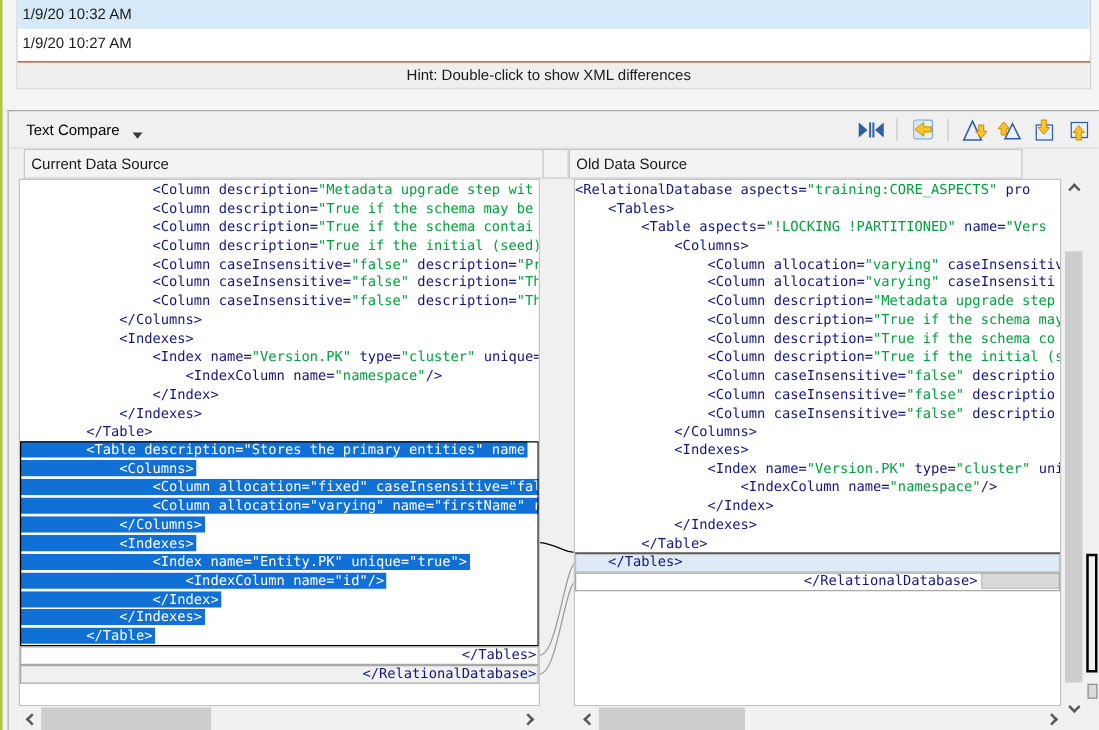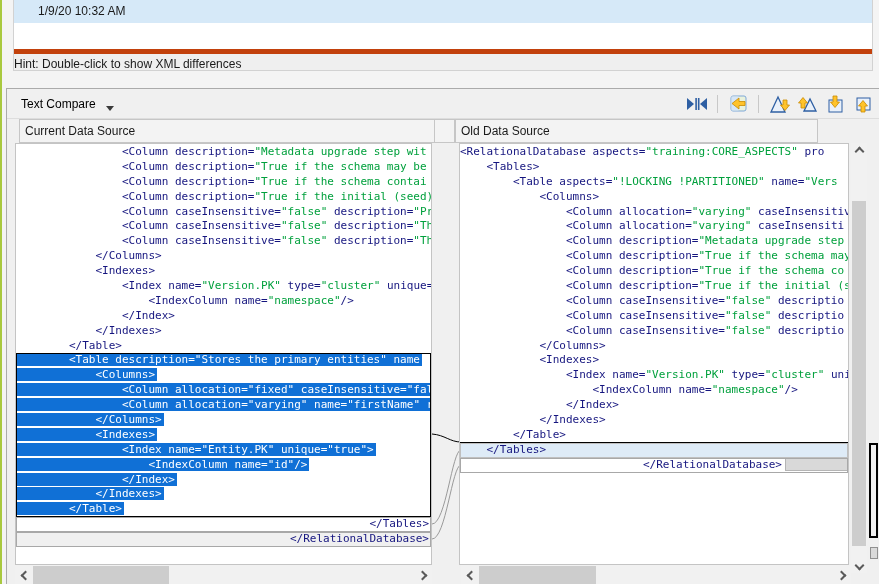--- a/index.html
+++ b/index.html
@@ -7,24 +7,24 @@
               font-family:"Liberation Sans", sans-serif; font-size:12px; color:#1a1a1a; }
   .abs { position:absolute; }
   #root { position:relative; width:879px; height:584px; }
 
   
   #green-strip { left:0; top:0; width:2px; height:584px; background:#A9C93F; }
 
   
   #history { left:13px; top:0; width:860px; height:71px; background:#fff;
              border:1px solid #D2D2D2; border-top:none; }
-  .hrow { height:23px; line-height:23px; padding-left:24px; white-space:nowrap; }
+  .hrow { height:23px; line-height:23px; padding-left:4px; white-space:nowrap; }
   .hrow.selected { background:#D6E9F8; }
   #hint-bar { position:absolute; left:0; right:0; bottom:0; height:21px; background:#EFEFEF;
-              border-top:5px solid #c2410c; text-align:left; line-height:20px; padding-right:8px; }
+              border-top:1px solid #c2410c; text-align:center; line-height:20px; padding-right:8px; }
 
   
   #editor { left:6px; top:88px; width:873px; height:496px; background:#F0F0F0;
             border:1px solid #ABABAB; border-right:none; border-bottom:none; }
   #toolbar { left:0; top:0; width:100%; height:30px; display:flex; align-items:center;
              border-bottom:1px solid #DDD; }
   #mode-button { display:flex; align-items:flex-end; gap:10px; margin-left:8px; padding:3px 6px;
                  background:transparent; border:none; font:12px "Liberation Sans", sans-serif; cursor:default; }
   .caret-down { width:0; height:0; border-left:4px solid transparent; border-right:4px solid transparent;
                 border-top:5px solid #3a3a3a; display:inline-block; }
@@ -85,20 +85,21 @@
 </style>
 </head>
 <body>
 
 <div id="root">
 
   <div class="abs" id="green-strip"></div>
 
   <div class="abs" id="history">
     <div class="hrow selected">1/9/20 10:32 AM</div>
+    <div class="hrow">1/9/20 10:27 AM</div>
     <div id="hint-bar">Hint: Double-click to show XML differences</div>
   </div>
 
   <div class="abs" id="editor">
 
     <div class="abs" id="toolbar">
       <button id="mode-button">
         <span>Text Compare</span>
         <span class="caret-down"></span>
       </button>

